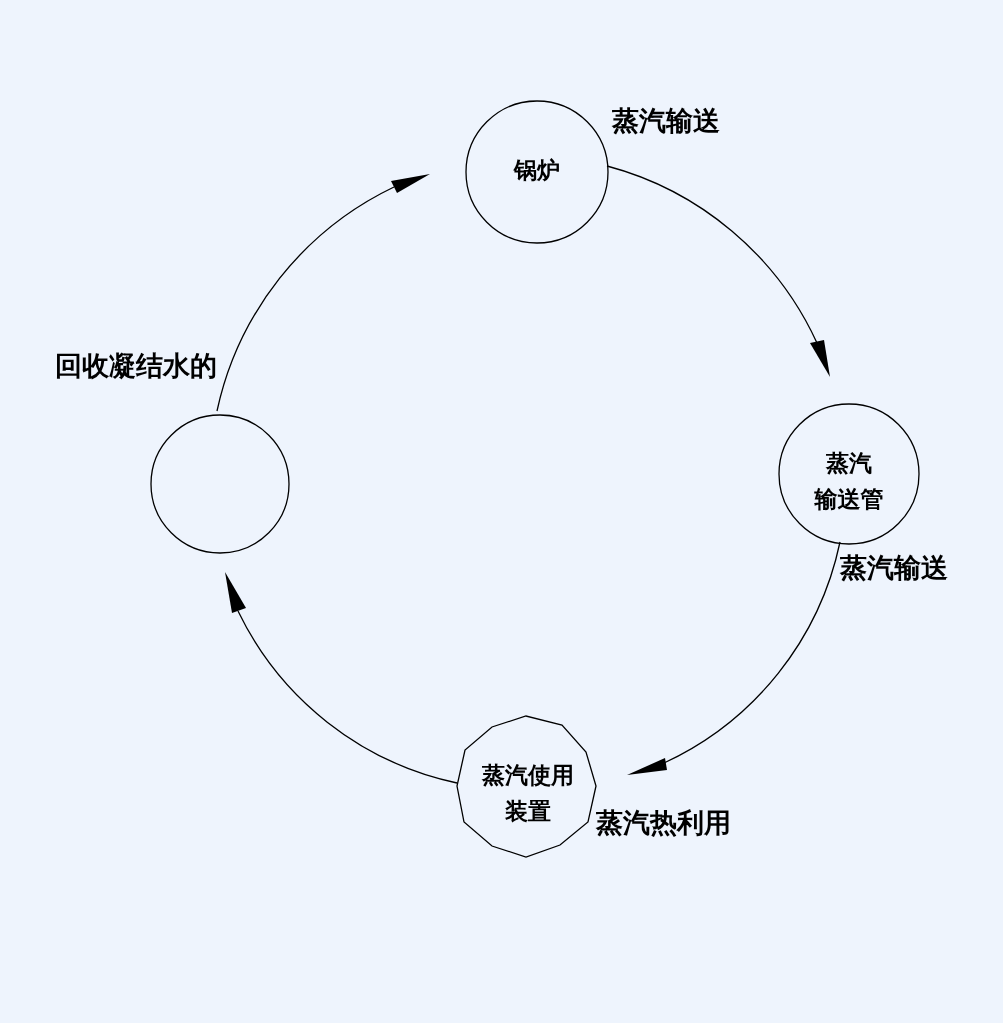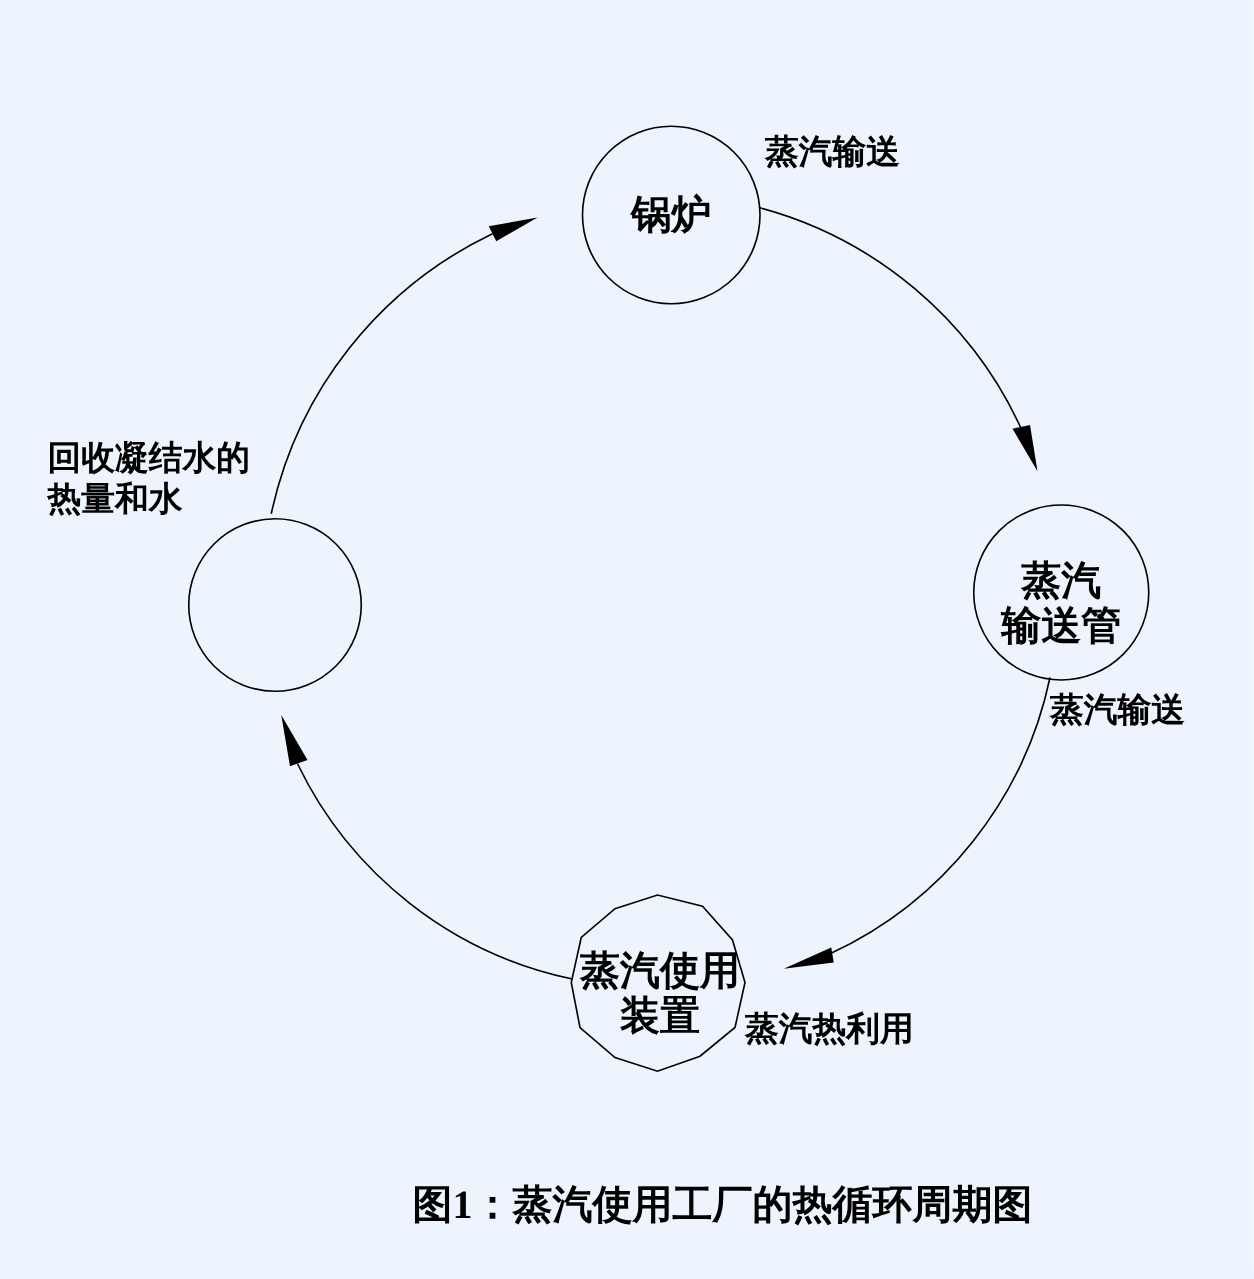--- a/index.html
+++ b/index.html
@@ -27,37 +27,37 @@
   }
   .arrowhead {
     fill: #000000;
     stroke: none;
   }
   .node-label {
     position: absolute;
     transform: translate(-50%, -50%);
     text-align: center;
     font-weight: bold;
-    font-size: 32px;
+    font-size: 23px;
     line-height: 36px;
     white-space: nowrap;
   }
   .process-label {
     position: absolute;
     font-weight: bold;
     font-size: 27px;
     line-height: 30px;
     white-space: nowrap;
   }
   .recovery-label {
     position: absolute;
     left: 38px;
     top: 350px;
     width: 196px;
-    text-align: left;
+    text-align: center;
     font-weight: bold;
     font-size: 27px;
     line-height: 33px;
   }
   .caption {
     position: absolute;
     left: 330px;
     top: 942px;
     font-weight: bold;
     font-size: 32px;
@@ -106,18 +106,16 @@
 
 
   <div class="process-label" style="left:612px; top:106px;">蒸汽输送</div>
 
   <div class="process-label" style="left:840px; top:553px;">蒸汽输送</div>
 
   <div class="process-label" style="left:596px; top:808px;text-align:right;">蒸汽热利用</div>
 
   <div class="recovery-label">
     <div>回收凝结水的</div>
-    <div>热量和水</div>
   </div>
 
-  <div class="caption">图1：蒸汽使用工厂的热循环周期图</div>
 
 </div>
 
 </body></html>

